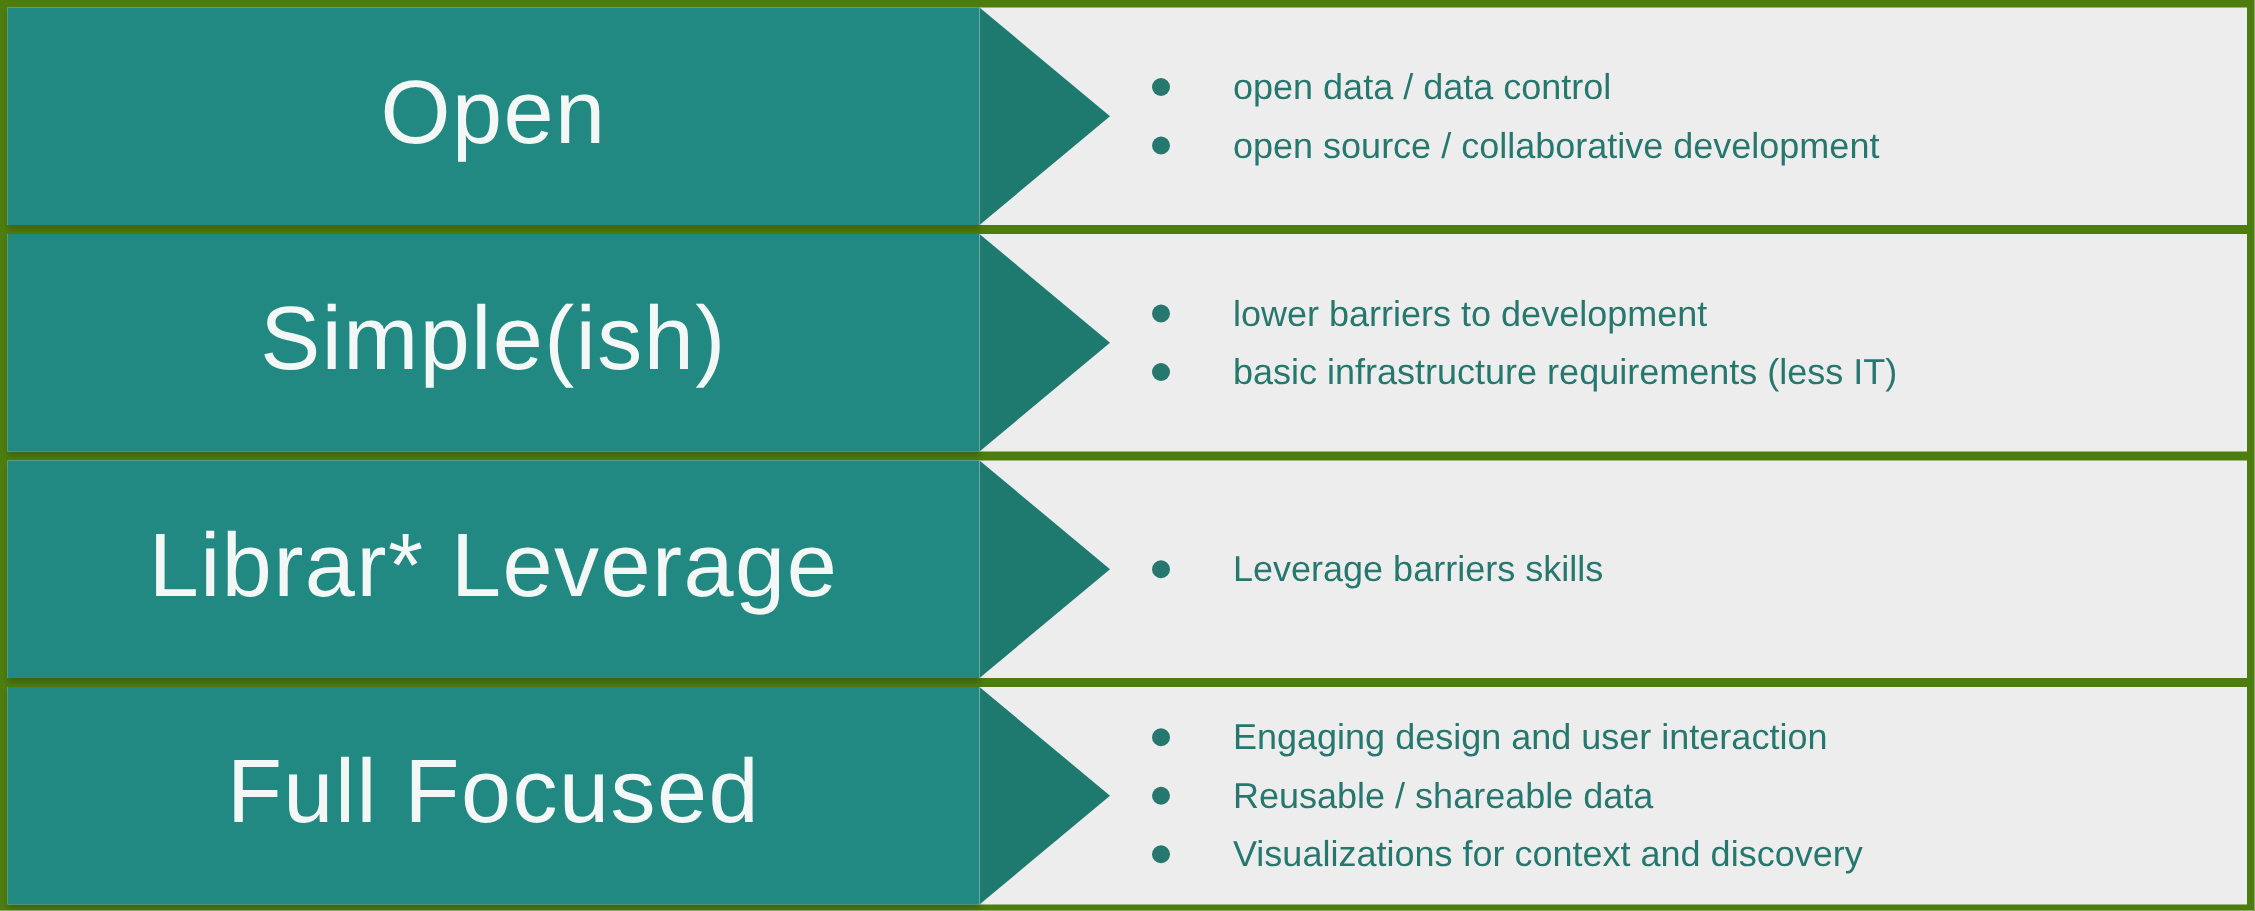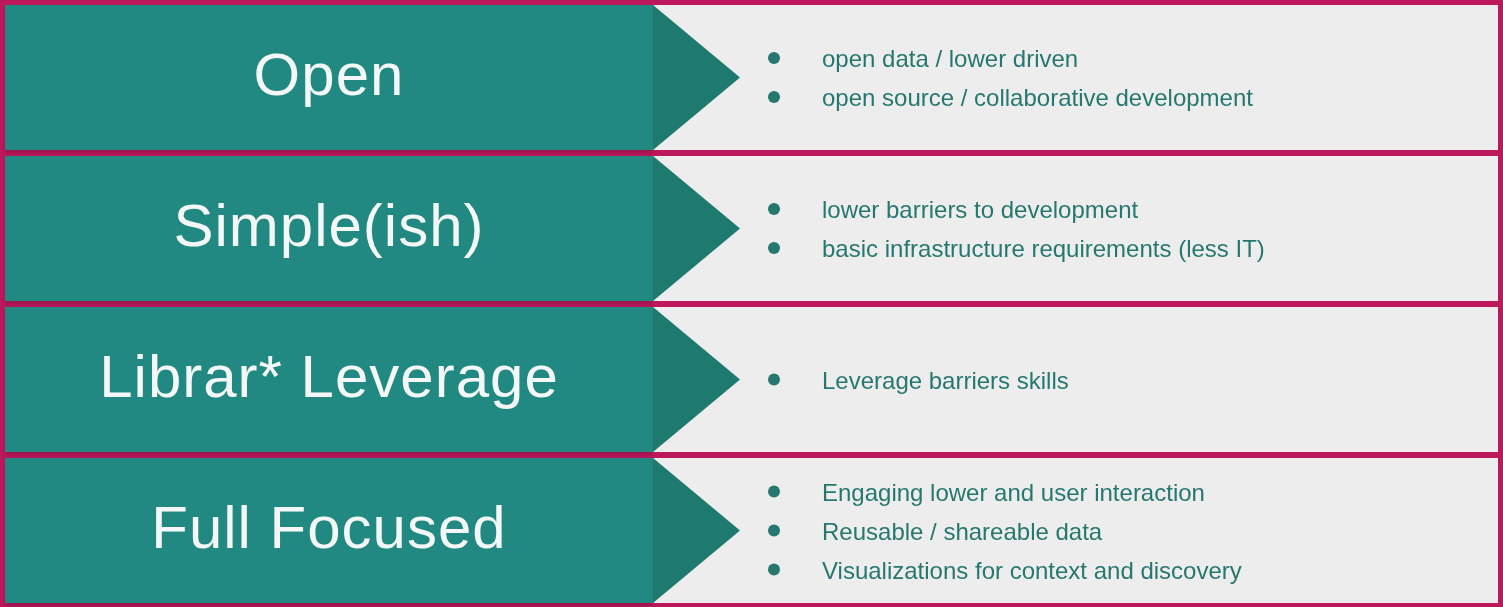--- a/index.html
+++ b/index.html
@@ -12,21 +12,21 @@
     overflow: hidden;
   }
   .canvas {
     box-sizing: border-box;
     width: 1503px;
     height: 607px;
     padding: 5px 5px 0 5px;
     display: flex;
     flex-direction: column;
     gap: 6px;
-    background: #be185d;
+    background: #4d7c0f;
   }
   .row {
     position: relative;
     height: 145px;
     flex: 0 0 145px;
     background: #ededed;
   }
   .arrow-rect {
     position: absolute;
     left: 0;
@@ -92,21 +92,21 @@
 <div class="canvas">
 
   <div class="row">
     <div class="arrow-rect">
       <span class="row-title">Open</span>
     </div>
     <div class="arrow-head"></div>
     <ul class="bullets">
       <li>
         <span class="dot"></span>
-        <span>open data / lower driven</span>
+        <span>open data / data control</span>
       </li>
       <li>
         <span class="dot"></span>
         <span>open source / collaborative development</span>
       </li>
     </ul>
   </div>
 
   <div class="row">
     <div class="arrow-rect">
@@ -139,21 +139,21 @@
   </div>
 
   <div class="row">
     <div class="arrow-rect">
       <span class="row-title">Full Focused</span>
     </div>
     <div class="arrow-head"></div>
     <ul class="bullets">
       <li>
         <span class="dot"></span>
-        <span>Engaging lower and user interaction</span>
+        <span>Engaging design and user interaction</span>
       </li>
       <li>
         <span class="dot"></span>
         <span>Reusable / shareable data</span>
       </li>
       <li>
         <span class="dot"></span>
         <span>Visualizations for context and discovery</span>
       </li>
     </ul>

